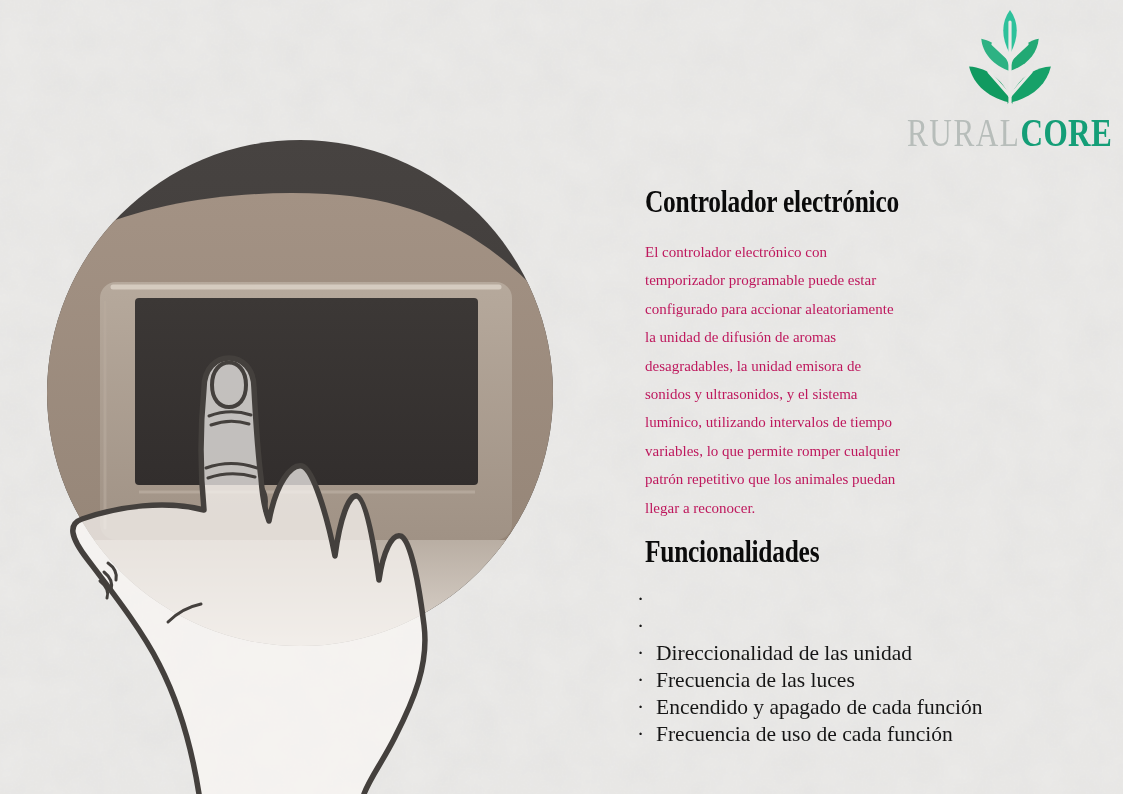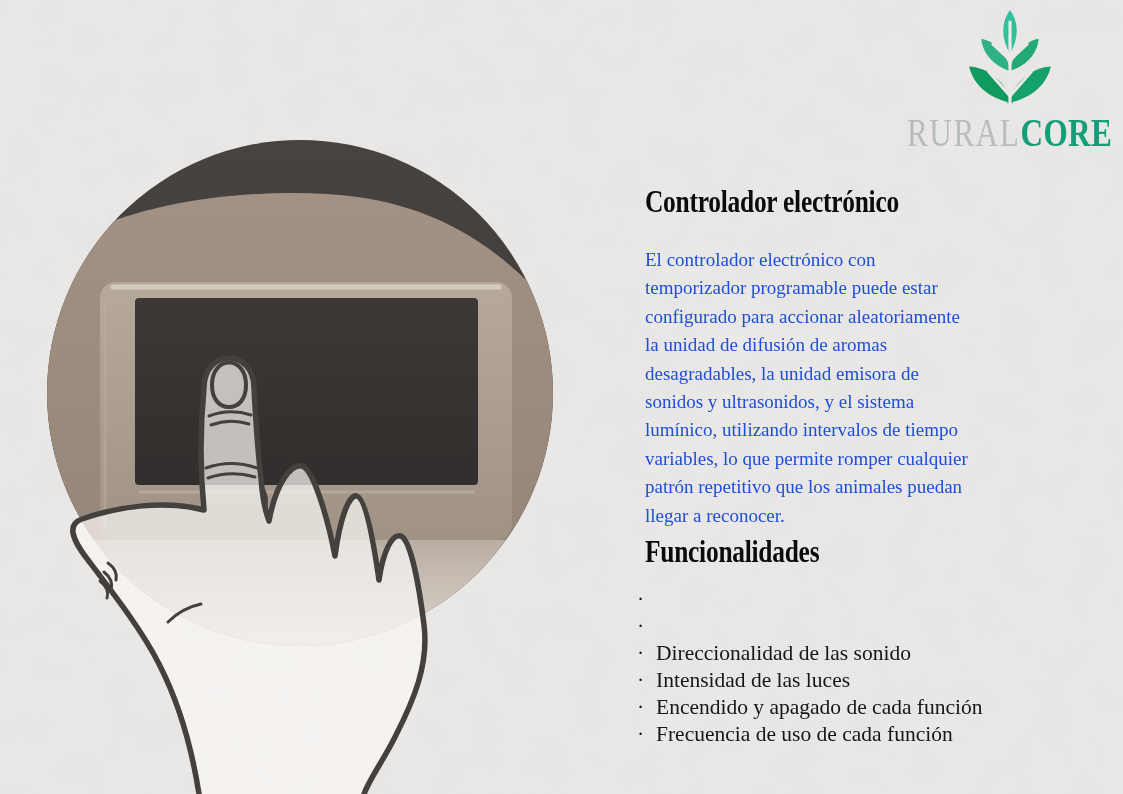--- a/index.html
+++ b/index.html
@@ -37,22 +37,22 @@
   .text-col{position:absolute;left:645px;top:0;width:460px;z-index:3;}
   .h-title{
     position:absolute;left:0;margin:0;
     font-size:31px;font-weight:700;color:#0b0b0b;
     letter-spacing:-0.3px;white-space:nowrap;
   }
   .h-title>span{display:inline-block;transform:scaleX(0.82);transform-origin:left center;}
   #title1{top:184px;}
   #title2{top:534px;}
   .body-text{
-    position:absolute;left:0;top:246px;width:460px;margin:0;
-    font-size:19px;line-height:28.4px;color:#1d4ed8;
+    position:absolute;left:0;top:238px;width:460px;margin:0;
+    font-size:15px;line-height:28.4px;color:#be185d;
     white-space:pre-line;
   }
   .func-list{position:absolute;left:-8px;top:586px;width:468px;font-size:21.5px;line-height:26.9px;color:#161616;}
   .func-item{display:flex;}
   .func-item .bullet{width:19px;flex:0 0 19px;text-align:left;}
 </style>
 </head>
 <body>
 
 <div class="page">
@@ -204,25 +204,25 @@
     <div class="func-list">
 
     <div class="func-item">
         <span class="bullet">·</span>
       </div>
         <div class="func-item">
         <span class="bullet">·</span>
       </div>
         <div class="func-item">
         <span class="bullet">·</span>
-        <span class="item-text">Direccionalidad de las sonido</span>
-      </div>
-        <div class="func-item">
-        <span class="bullet">·</span>
-        <span class="item-text">Intensidad de las luces</span>
+        <span class="item-text">Direccionalidad de las unidad</span>
+      </div>
+        <div class="func-item">
+        <span class="bullet">·</span>
+        <span class="item-text">Frecuencia de las luces</span>
       </div>
         <div class="func-item">
         <span class="bullet">·</span>
         <span class="item-text">Encendido y apagado de cada función</span>
       </div>
         <div class="func-item">
         <span class="bullet">·</span>
         <span class="item-text">Frecuencia de uso de cada función</span>
       </div>
       </div>

